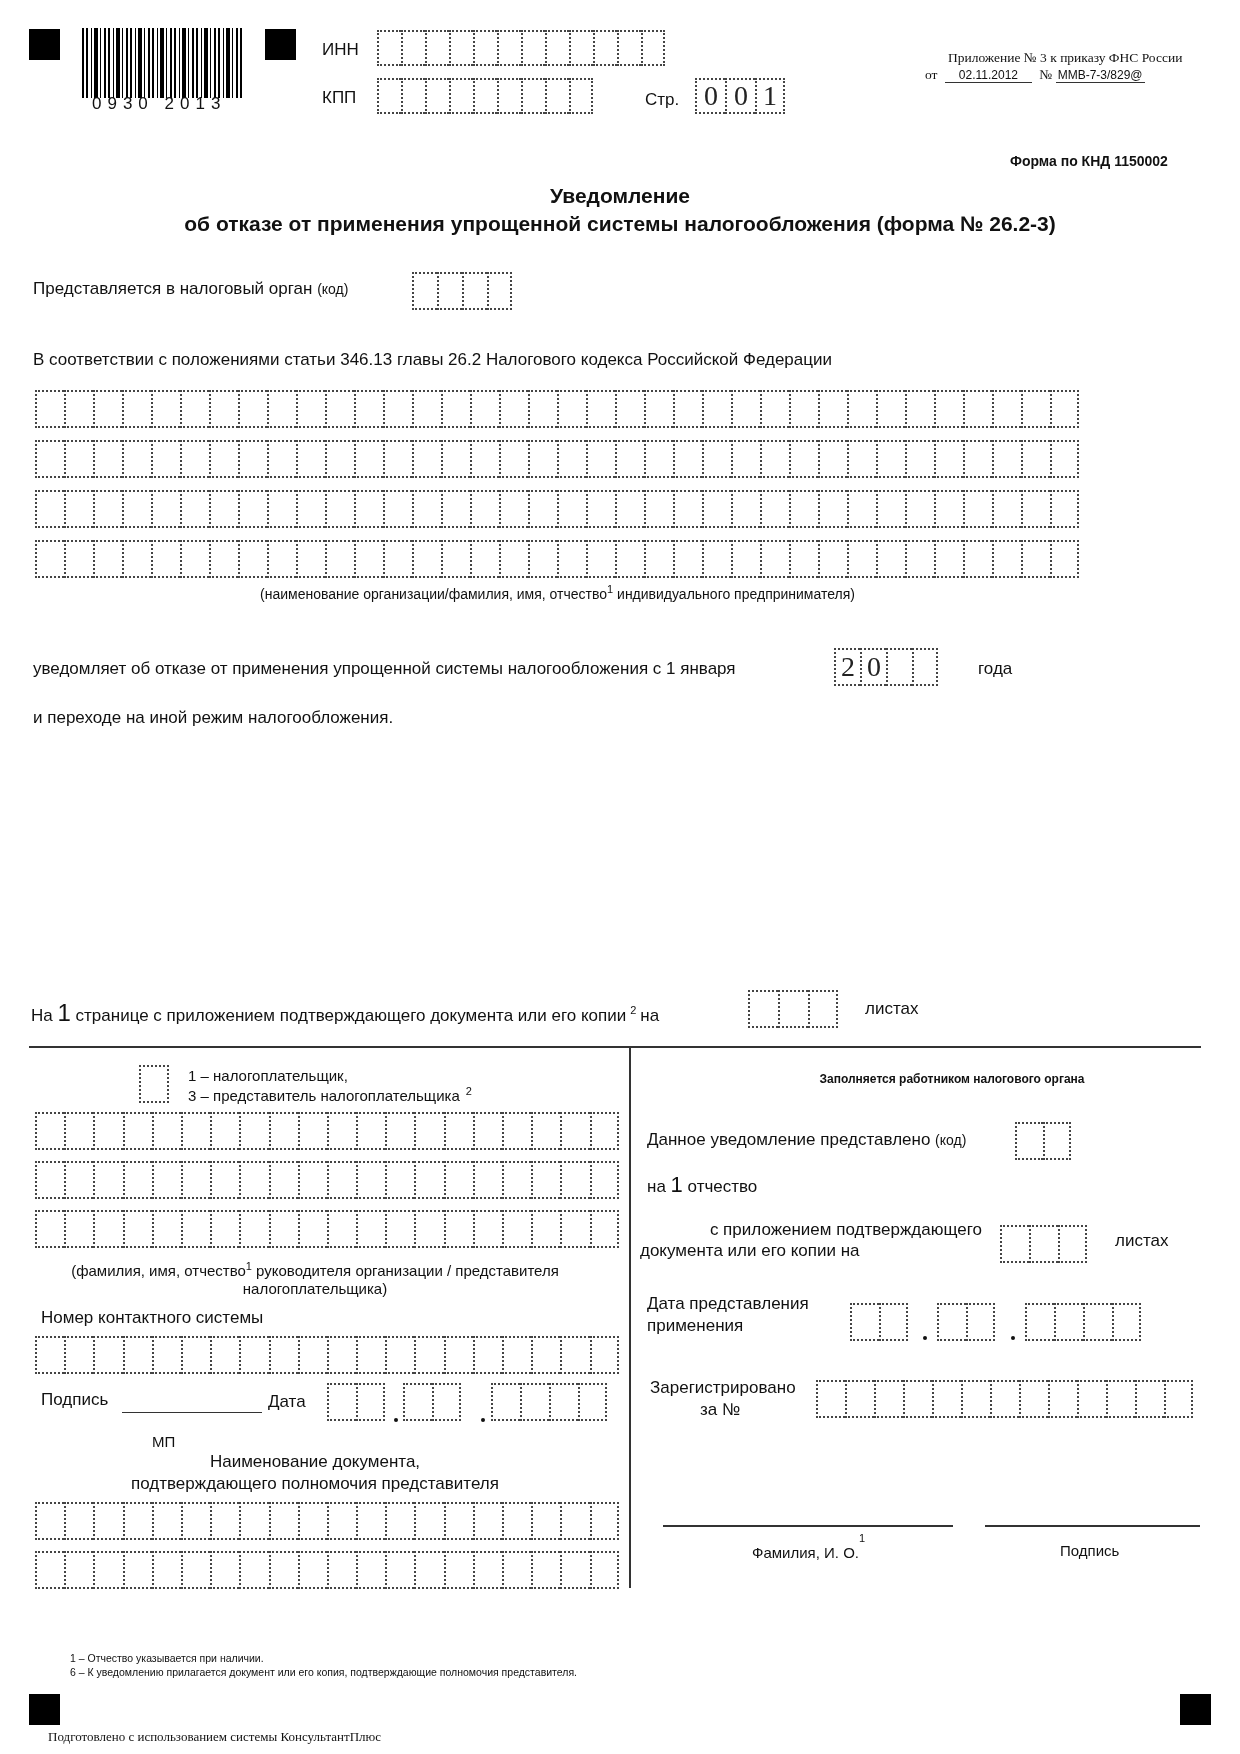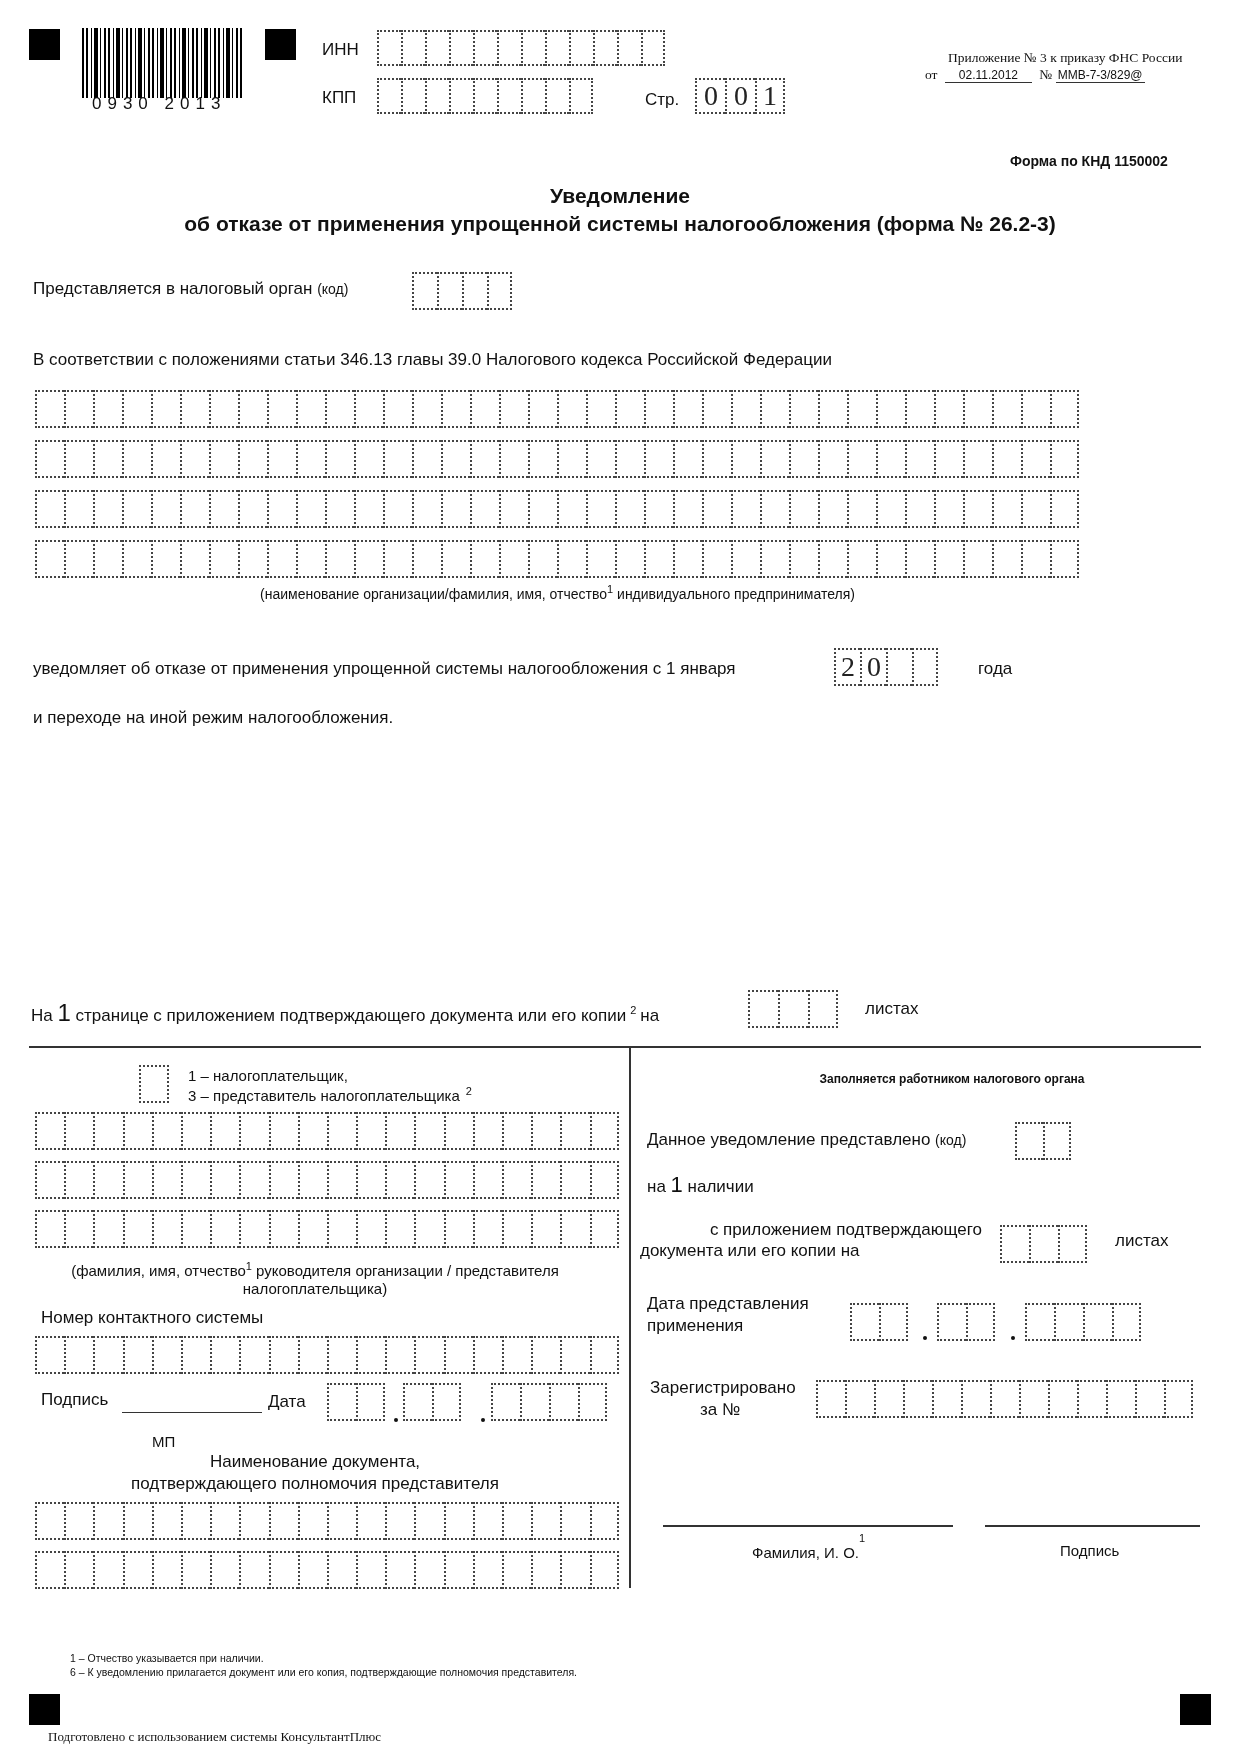--- a/index.html
+++ b/index.html
@@ -86,21 +86,21 @@
   <span>Представляется в налоговый орган</span>
   <span style="font-size:14px;">(код)</span>
 </div>
 <div class="cells" id="office-cells" style="left:412px;top:272px;height:38px;">
     <div class="cell" style="width: 25px; height: 100%;"></div>
     <div class="cell" style="width: 25px; height: 100%;"></div>
     <div class="cell" style="width: 25px; height: 100%;"></div>
     <div class="cell" style="width: 25px; height: 100%;"></div>
   </div>
 
-<div class="lbl" style="left:33px;top:350px;">В соответствии с положениями статьи 346.13 главы 39.0 Налогового кодекса Российской Федерации</div>
+<div class="lbl" style="left:33px;top:350px;">В соответствии с положениями статьи 346.13 главы 26.2 Налогового кодекса Российской Федерации</div>
 
 <div id="org-rows">
     <div class="cells" style="left: 35px; top: 390px; height: 38px;">
       <div class="cell" style="width: 29px; height: 100%;"></div>
       <div class="cell" style="width: 29px; height: 100%;"></div>
       <div class="cell" style="width: 29px; height: 100%;"></div>
       <div class="cell" style="width: 29px; height: 100%;"></div>
       <div class="cell" style="width: 29px; height: 100%;"></div>
       <div class="cell" style="width: 29px; height: 100%;"></div>
       <div class="cell" style="width: 29px; height: 100%;"></div>
@@ -461,21 +461,21 @@
   <span>Данное уведомление представлено</span>
   <span style="font-size:14px;">(код)</span>
 </div>
 <div class="cells" id="subm-cells" style="left:1015px;top:1122px;height:38px;">
     <div class="cell" style="width: 28px; height: 100%;"></div>
     <div class="cell" style="width: 28px; height: 100%;"></div>
   </div>
 <div class="lbl" style="left:647px;top:1172px;">
   <span>на</span>
   <span style="font-size:22px;">1</span>
-  <span>наличии</span>
+  <span>отчество</span>
 </div>
 <div class="lbl" style="left:640px;width:342px;text-align:right;top:1220px;">с приложением подтверждающего</div>
 <div class="lbl" style="left:640px;width:342px;text-align:left;top:1241px;">документа или его копии на</div>
 <div class="cells" id="rsheets-cells" style="left:1000px;top:1225px;height:38px;">
     <div class="cell" style="width: 29px; height: 100%;"></div>
     <div class="cell" style="width: 29px; height: 100%;"></div>
     <div class="cell" style="width: 29px; height: 100%;"></div>
   </div>
 <div class="lbl" style="left:1115px;top:1231px;">листах</div>
 

